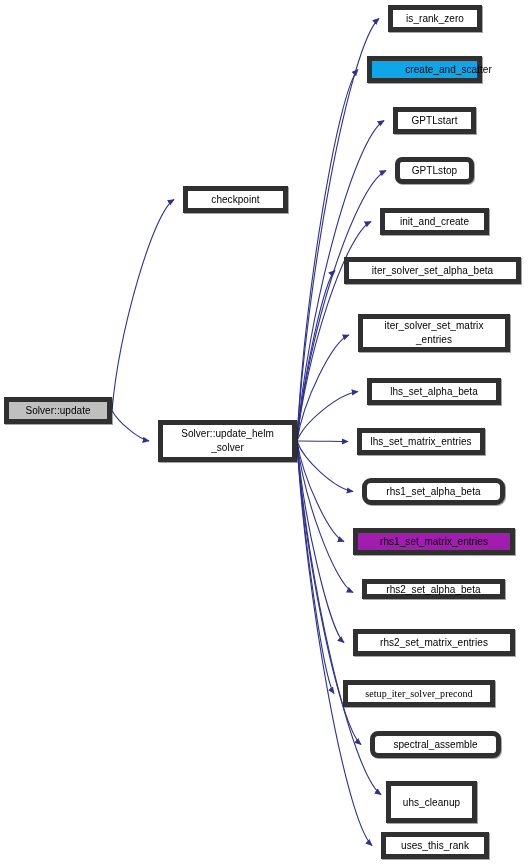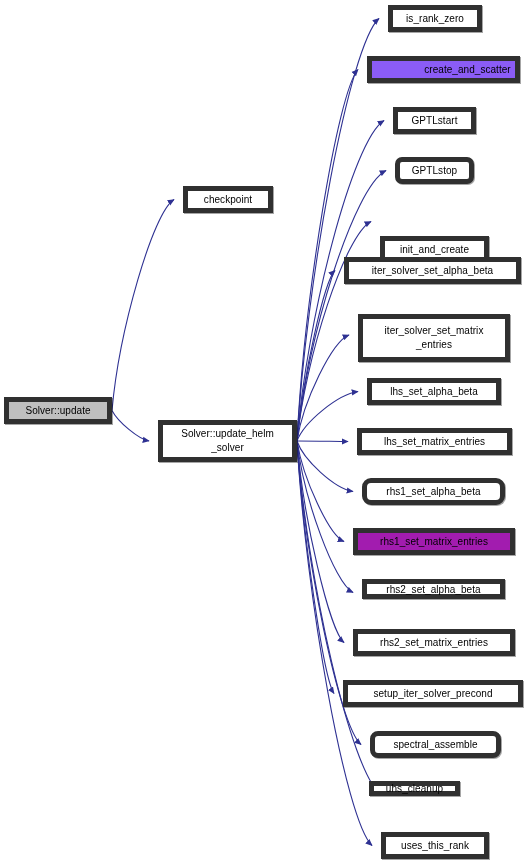--- a/index.html
+++ b/index.html
@@ -75,35 +75,35 @@
       <path d="M 297 441 C 303 479.19, 329.48 535.47, 344 541.5" fill="none" stroke="#2e3192" stroke-width="1.1" marker-end="url(#arrow)"></path>
       <path d="M 297 441 C 303.5 498.57, 334.7 583.41, 353 592.5" fill="none" stroke="#2e3192" stroke-width="1.1" marker-end="url(#arrow)"></path>
       <path d="M 297 441 C 303 517.57, 329.48 630.41, 344 642.5" fill="none" stroke="#2e3192" stroke-width="1.1" marker-end="url(#arrow)"></path>
       <path d="M 297 441 C 303 536.95, 323.68 678.35, 334 693.5" fill="none" stroke="#2e3192" stroke-width="1.1" marker-end="url(#arrow)"></path>
       <path d="M 297 441 C 304.3 556.33, 339.34 726.29, 361 744.5" fill="none" stroke="#2e3192" stroke-width="1.1" marker-end="url(#arrow)"></path>
       <path d="M 297 441 C 306.3 575.33, 350.94 773.29, 381 794.5" fill="none" stroke="#2e3192" stroke-width="1.1" marker-end="url(#arrow)"></path>
       <path d="M 297 441 C 305.4 594.71, 345.72 821.23, 372 845.5" fill="none" stroke="#2e3192" stroke-width="1.1" marker-end="url(#arrow)"></path>
     </svg>
   <div id="node-layer">
       <div class="node root" style="left: 4px; top: 397px; width: 108px; height: 27px; background: rgb(191, 191, 191); border-color: rgb(48, 48, 48);">Solver::update</div>
-      <div class="node" style="left: 183px; top: 186px; width: 90px; height: 27px; background: rgb(255, 255, 255); border-color: rgb(48, 48, 48);">checkpoint</div>
+      <div class="node" style="left: 183px; top: 186px; width: 105px; height: 27px; background: rgb(255, 255, 255); border-color: rgb(48, 48, 48);">checkpoint</div>
       <div class="node twoline" style="left: 158px; top: 420px; width: 139px; height: 42px; background: rgb(255, 255, 255); border-color: rgb(48, 48, 48);">Solver::update_helm
 _solver</div>
       <div class="node" style="left: 388px; top: 5px; width: 94px; height: 27px; background: rgb(255, 255, 255); border-color: rgb(48, 48, 48);">is_rank_zero</div>
-      <div class="node" style="left: 367px; top: 56px; width: 153px; height: 27px; background: #8b5cf6; border-color: rgb(48, 48, 48); padding-left: 48px;">create_and_scatter</div>
+      <div class="node" style="left: 367px; top: 56px; width: 115px; height: 27px; background: #0ea5e9; border-color: rgb(48, 48, 48); padding-left: 48px;">create_and_scatter</div>
       <div class="node" style="left: 393px; top: 107px; width: 83px; height: 27px; background: rgb(255, 255, 255); border-color: rgb(48, 48, 48);">GPTLstart</div>
       <div class="node" style="left: 395px; top: 157px; width: 79px; height: 27px; background: rgb(255, 255, 255); border-color: rgb(48, 48, 48); border-radius: 7px;">GPTLstop</div>
-      <div class="node" style="left: 380px; top: 208px; width: 109px; height: 27px; background: rgb(255, 255, 255); border-color: rgb(48, 48, 48); margin-top: 28px;">init_and_create</div>
+      <div class="node" style="left: 380px; top: 208px; width: 109px; height: 27px; background: rgb(255, 255, 255); border-color: rgb(48, 48, 48);">init_and_create</div>
       <div class="node" style="left: 344px; top: 257px; width: 177px; height: 27px; background: rgb(255, 255, 255); border-color: rgb(48, 48, 48);">iter_solver_set_alpha_beta</div>
-      <div class="node twoline" style="left: 358px; top: 314px; width: 152px; height: 48px; background: rgb(255, 255, 255); border-color: rgb(48, 48, 48);">iter_solver_set_matrix
+      <div class="node twoline" style="left: 358px; top: 314px; width: 152px; height: 38px; background: rgb(255, 255, 255); border-color: rgb(48, 48, 48);">iter_solver_set_matrix
 _entries</div>
       <div class="node" style="left: 367px; top: 378px; width: 134px; height: 27px; background: rgb(255, 255, 255); border-color: rgb(48, 48, 48);">lhs_set_alpha_beta</div>
-      <div class="node" style="left: 357px; top: 428px; width: 155px; height: 27px; background: rgb(255, 255, 255); border-color: rgb(48, 48, 48);">lhs_set_matrix_entries</div>
+      <div class="node" style="left: 357px; top: 428px; width: 128px; height: 27px; background: rgb(255, 255, 255); border-color: rgb(48, 48, 48);">lhs_set_matrix_entries</div>
       <div class="node" style="left: 362px; top: 478px; width: 143px; height: 27px; background: rgb(255, 255, 255); border-color: rgb(48, 48, 48); border-radius: 9px;">rhs1_set_alpha_beta</div>
       <div class="node" style="left: 353px; top: 528px; width: 162px; height: 27px; background: #a21caf; border-color: rgb(48, 48, 48);">rhs1_set_matrix_entries</div>
       <div class="node" style="left: 362px; top: 579px; width: 143px; height: 20px; background: rgb(255, 255, 255); border-color: rgb(48, 48, 48);">rhs2_set_alpha_beta</div>
       <div class="node" style="left: 353px; top: 629px; width: 162px; height: 27px; background: rgb(255, 255, 255); border-color: rgb(48, 48, 48);">rhs2_set_matrix_entries</div>
-      <div class="node" style="left: 343px; top: 680px; width: 180px; height: 27px; background: rgb(255, 255, 255); border-color: rgb(48, 48, 48);">setup_iter_solver_precond</div>
+      <div class="node" style="left: 343px; top: 680px; width: 152px; height: 27px; background: rgb(255, 255, 255); border-color: rgb(48, 48, 48); font-family: Liberation Serif, serif;">setup_iter_solver_precond</div>
       <div class="node" style="left: 370px; top: 731px; width: 131px; height: 27px; background: rgb(255, 255, 255); border-color: rgb(48, 48, 48); border-radius: 8px;">spectral_assemble</div>
-      <div class="node" style="left: 369px; top: 781px; width: 91px; height: 15px; background: rgb(255, 255, 255); border-color: rgb(48, 48, 48);">uhs_cleanup</div>
+      <div class="node" style="left: 386px; top: 781px; width: 91px; height: 42px; background: rgb(255, 255, 255); border-color: rgb(48, 48, 48);">uhs_cleanup</div>
       <div class="node" style="left: 381px; top: 832px; width: 108px; height: 27px; background: rgb(255, 255, 255); border-color: rgb(48, 48, 48);">uses_this_rank</div>
     </div>
 </div>
 
 </body></html>

